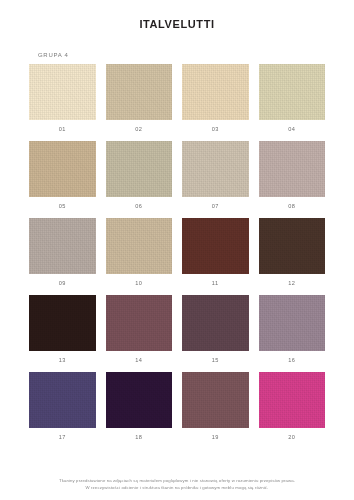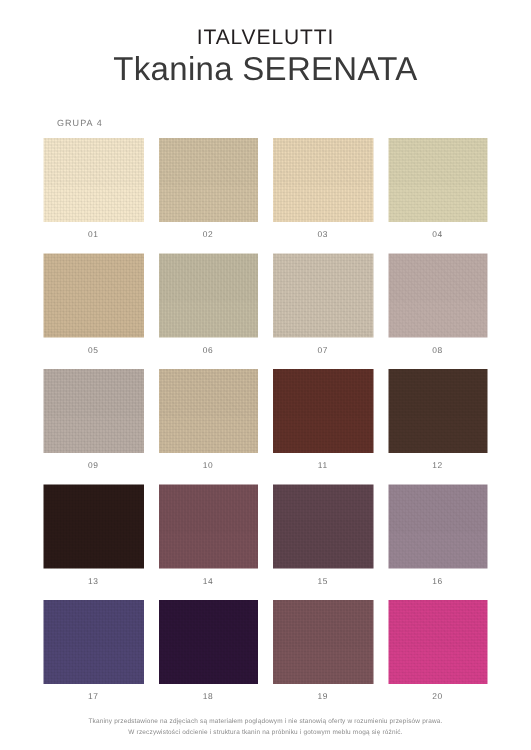--- a/index.html
+++ b/index.html
@@ -21,22 +21,22 @@
     box-sizing: border-box;
     background: #ffffff;
   }
 
   
   .header {
     padding-top: 18px;
     text-align: center;
   }
   .brand {
-    font-size: 14px;
-    font-weight: normal;
+    font-size: 11px;
+    font-weight: bold;
     letter-spacing: 0.6px;
     color: #231f20;
     line-height: 13px;
   }
   .title {
     font-size: 22px;
     font-weight: 400;
     letter-spacing: 0.2px;
     color: #3a3a3a;
     line-height: 27px;
@@ -109,21 +109,20 @@
     color: #8a8a8a;
   }
 </style>
 </head>
 <body>
 
 <div class="page">
 
   <div class="header">
     <div class="brand">ITALVELUTTI</div>
-    <div class="title">Tkanina SERENATA</div>
   </div>
 
   <div class="group-label">GRUPA 4</div>
 
   <div class="grid">
       <div class="cell">
         <div class="swatch" style="background-color: rgb(244, 231, 203);"></div>
         <div class="swatch-code">01</div>
       </div>
       <div class="cell">

